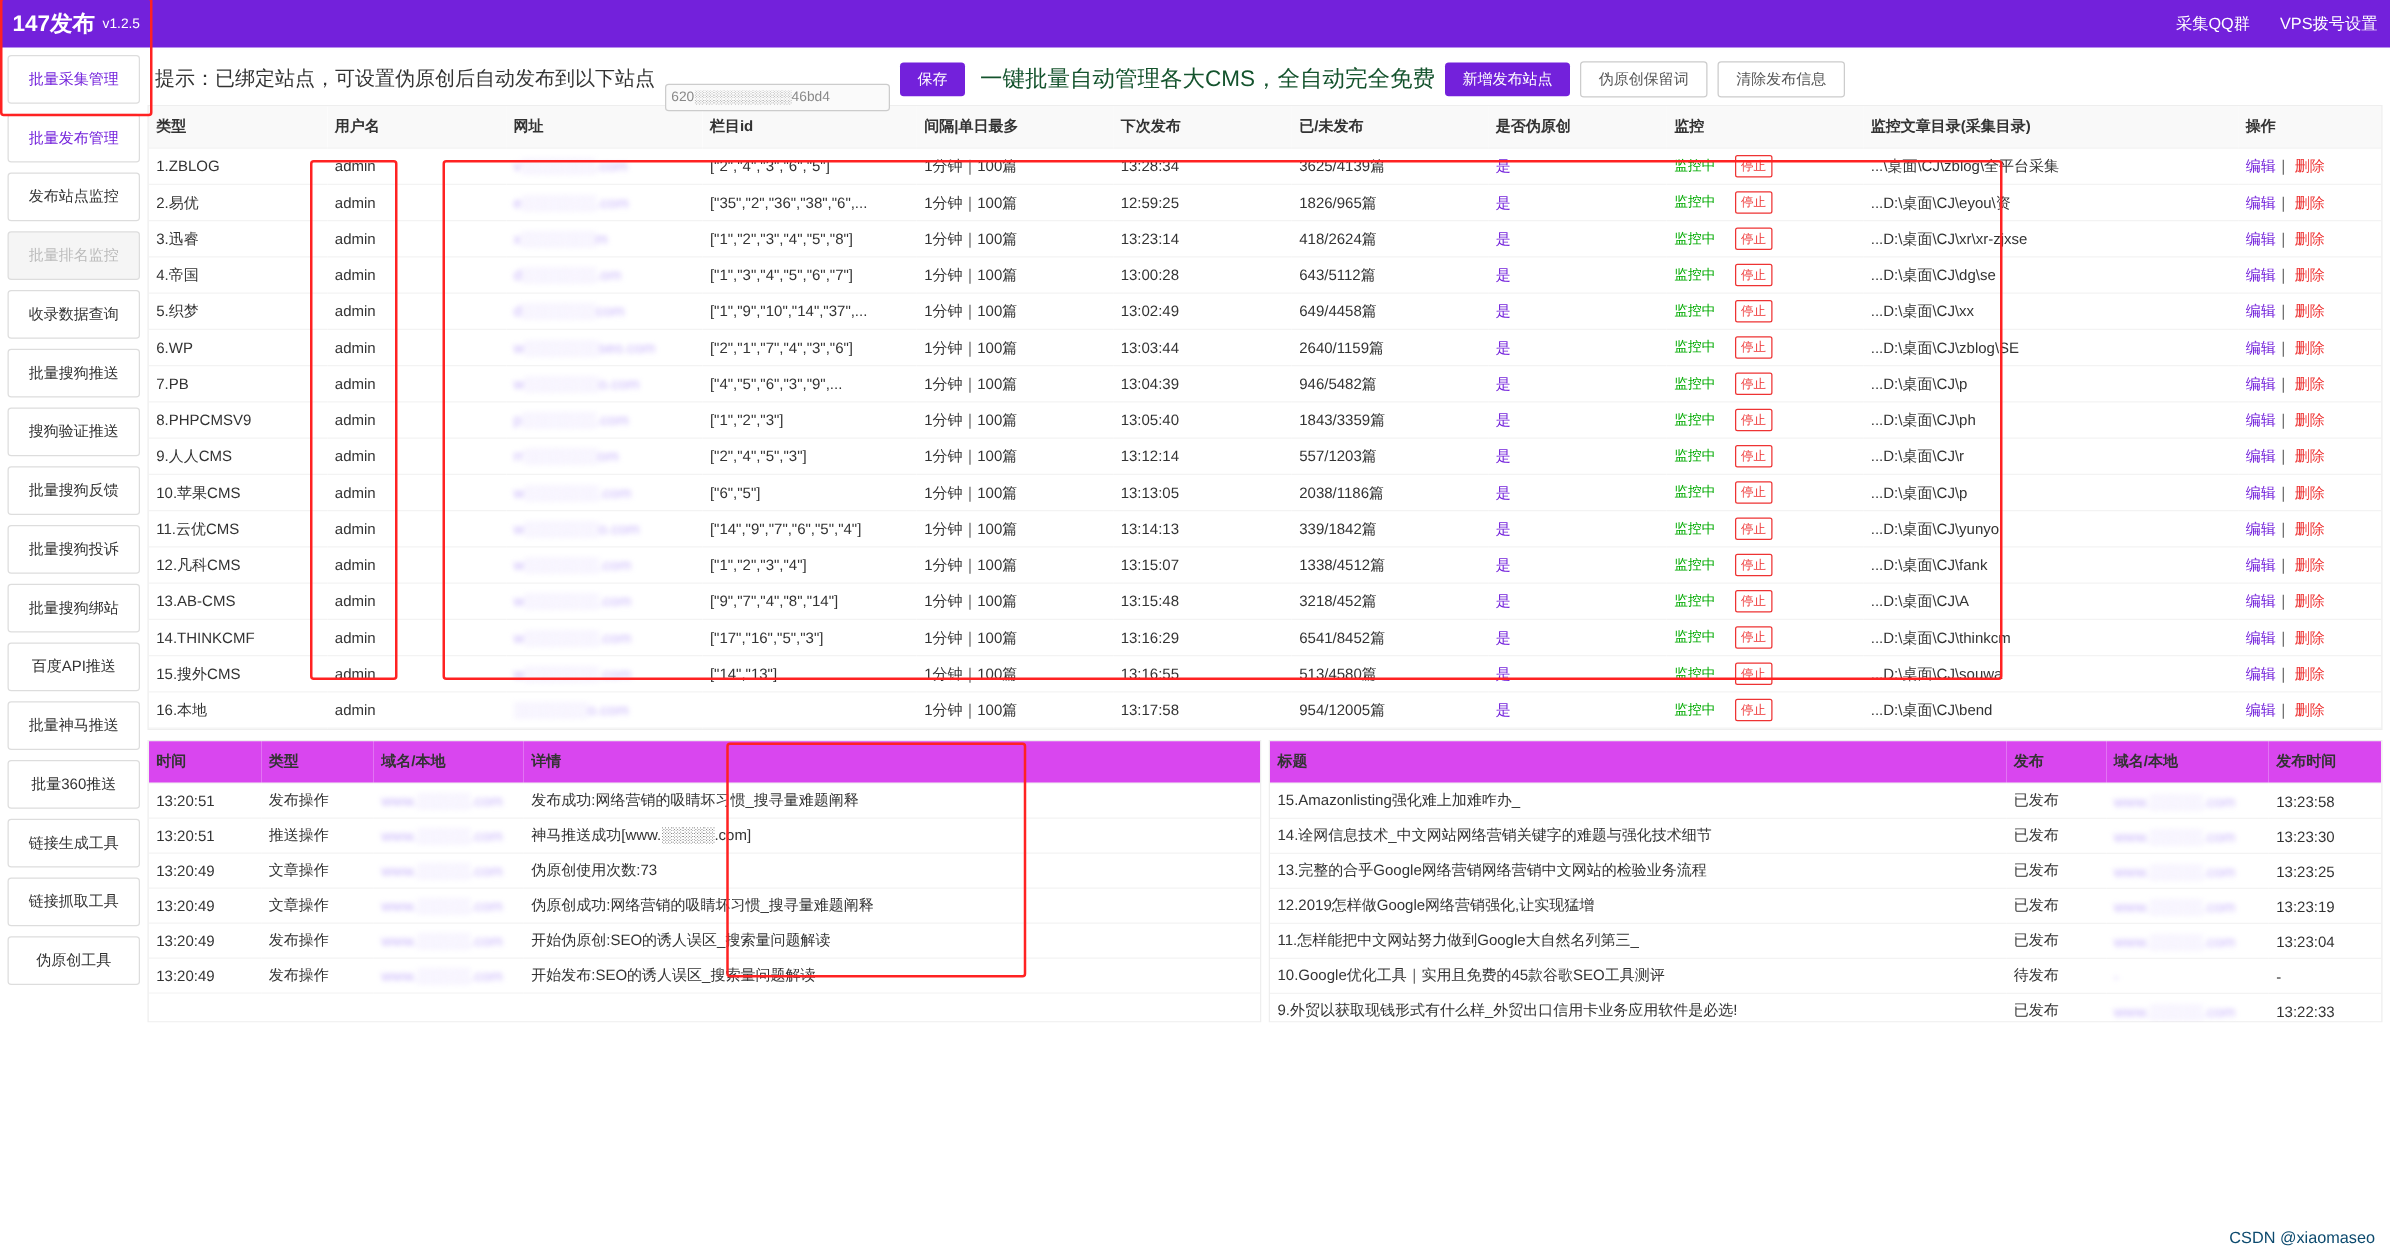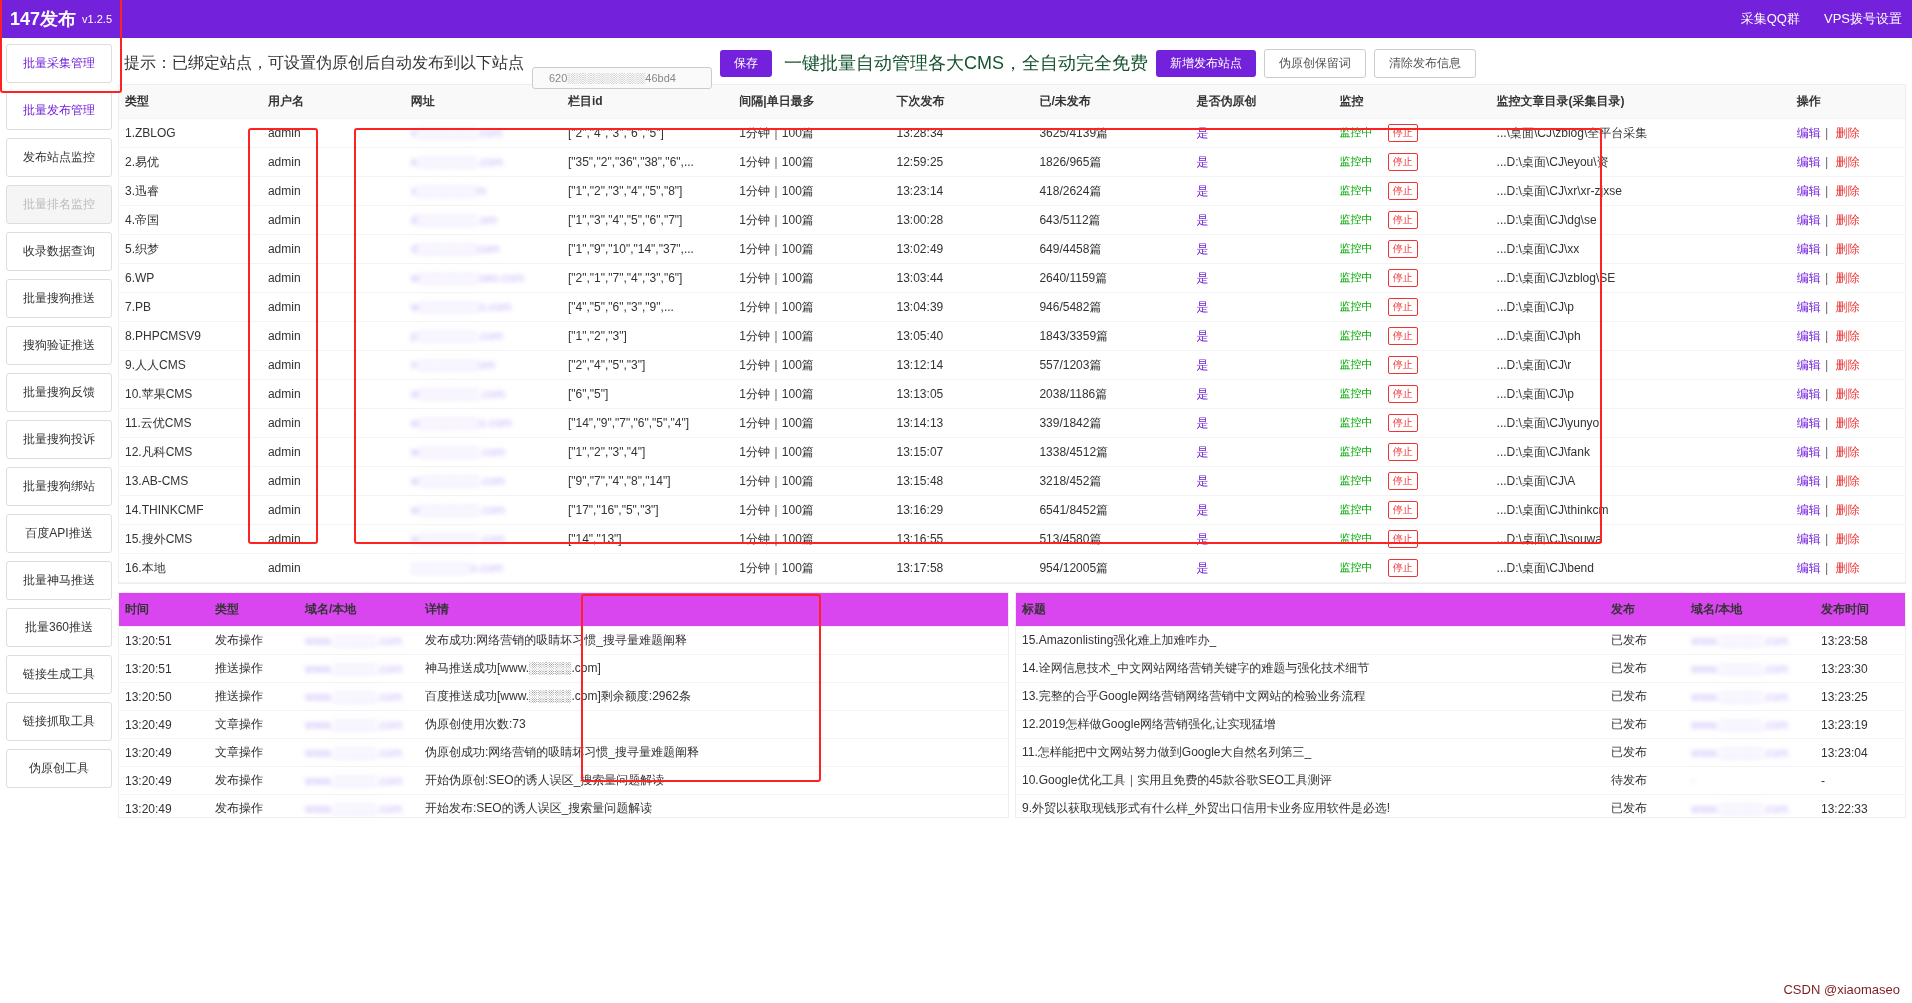--- a/index.html
+++ b/index.html
@@ -10,41 +10,41 @@
   .topbar .spacer { flex: 1; }
   .topbar a { color: #fff; text-decoration: none; margin-left: 24px; font-size: 13px; }
   .layout { display: flex; }
   .sidebar { width: 118px; padding: 6px; }
   .sidebar .nav-btn { display: block; width: 100%; border: 1px solid #ddd; background: #fff; border-radius: 3px; padding: 10px 0; font-size: 12px; margin-bottom: 8px; text-align: center; color: #333; cursor: pointer; }
   .sidebar .nav-btn.active { color: #7321db; }
   .sidebar .nav-btn.disabled { color: #bbb; background: #f5f5f5; }
   .main { flex: 1; padding: 4px 6px 0 0; position: relative; }
   .tipbar { display: flex; align-items: center; gap: 8px; height: 42px; padding: 0 6px; }
   .tipbar .tip { font-size: 16px; color: #333; }
-  .tipbar input.token { border: 1px solid #ccc; border-radius: 3px; padding: 4px 16px; width: 180px; font-size: 11px; background:#fafafa; color:#888;margin-top:30px;}
+  .tipbar input.token { border: 1px solid #ccc; border-radius: 3px; padding: 4px 4px; width: 180px; font-size: 11px; background:#fafafa; color:#888;margin-top:30px;}
   .tipbar .btn { border: none; border-radius: 3px; padding: 5px 14px; color: #fff; font-size: 12px; cursor: pointer; }
   .btn-purple { background: #7321db; }
   .btn-outline { background: #fff; border: 1px solid #ccc !important; color: #555 !important; }
   .tipbar .slogan { font-size: 18px; color: #14532d; margin-left: 4px; }
   .table-wrap { border: 1px solid #eee; }
   table { border-collapse: collapse; width: 100%; table-layout: fixed; }
   th, td { text-align: left; padding: 5px 6px; font-size: 12px; border-bottom: 1px solid #f3f3f3; white-space: nowrap; overflow: hidden; text-overflow: ellipsis; }
   thead th { background: #f9f9f9; color: #333; font-weight: bold; padding: 8px 6px;}
   .yes { color: #7321db; }
   .mon-on { color: #0a0; font-size: 11px; }
   .badge-stop { display: inline-block; border: 1px solid #e33; color: #e33; font-size: 10px; padding: 1px 4px; border-radius: 2px; margin-left: 12px; }
   .op-edit { color: #7321db; cursor: pointer; }
   .op-del  { color: #e33; cursor: pointer; }
   .url { color: #c9b6fb; filter: blur(2px); -webkit-filter: blur(2px); }
   .logs { display: flex; gap: 6px; margin-top: 8px; }
   .log-panel { flex: 1; border: 1px solid #eee; }
   .log-panel thead th { background: #d946ef; }
   .log-panel table { table-layout: fixed; }
   .log-body { max-height: 190px; overflow: auto; }
-  .watermark { position: fixed; right: 12px; bottom: 6px; color: #7f1d1d; font-size: 13px; margin-top: 16px; }
+  .watermark { position: fixed; right: 12px; bottom: 6px; color: #0c4a6e; font-size: 13px; margin-top: 16px; }
   
   .anno { border: 2px solid #f22; border-radius: 3px; pointer-events: none; }
   .anno-logo { position: absolute; left: 0; top: -40px; width: 122px; height: 95px; }
   .anno-col1 { position: absolute; left: 130px; top: 90px; width:  70px; height: 416px; }
   .anno-col2 { position: absolute; left: 236px; top: 90px; width: 1248px; height: 416px; }
   .anno-dtl  { position: absolute; left: 463px; top: 556px; width: 240px; height: 188px; }
   .rel { position: relative; }
 </style>
 </head>
 <body>
@@ -363,26 +363,20 @@
                   <td>13:20:51</td>
                   <td>发布操作</td>
                   <td><span class="url">www.░░░░░.com</span></td>
                   <td>发布成功:网络营销的吸睛坏习惯_搜寻量难题阐释</td>
                 </tr>
                 <tr>
                   <td>13:20:51</td>
                   <td>推送操作</td>
                   <td><span class="url">www.░░░░░.com</span></td>
                   <td>神马推送成功[www.░░░░░.com]</td>
-                </tr>
-                <tr>
-                  <td>13:20:50</td>
-                  <td>推送操作</td>
-                  <td><span class="url">www.░░░░░.com</span></td>
-                  <td>百度推送成功[www.░░░░░.com]剩余额度:2962条</td>
                 </tr>
                 <tr>
                   <td>13:20:49</td>
                   <td>文章操作</td>
                   <td><span class="url">www.░░░░░.com</span></td>
                   <td>伪原创使用次数:73</td>
                 </tr>
                 <tr>
                   <td>13:20:49</td>
                   <td>文章操作</td>

